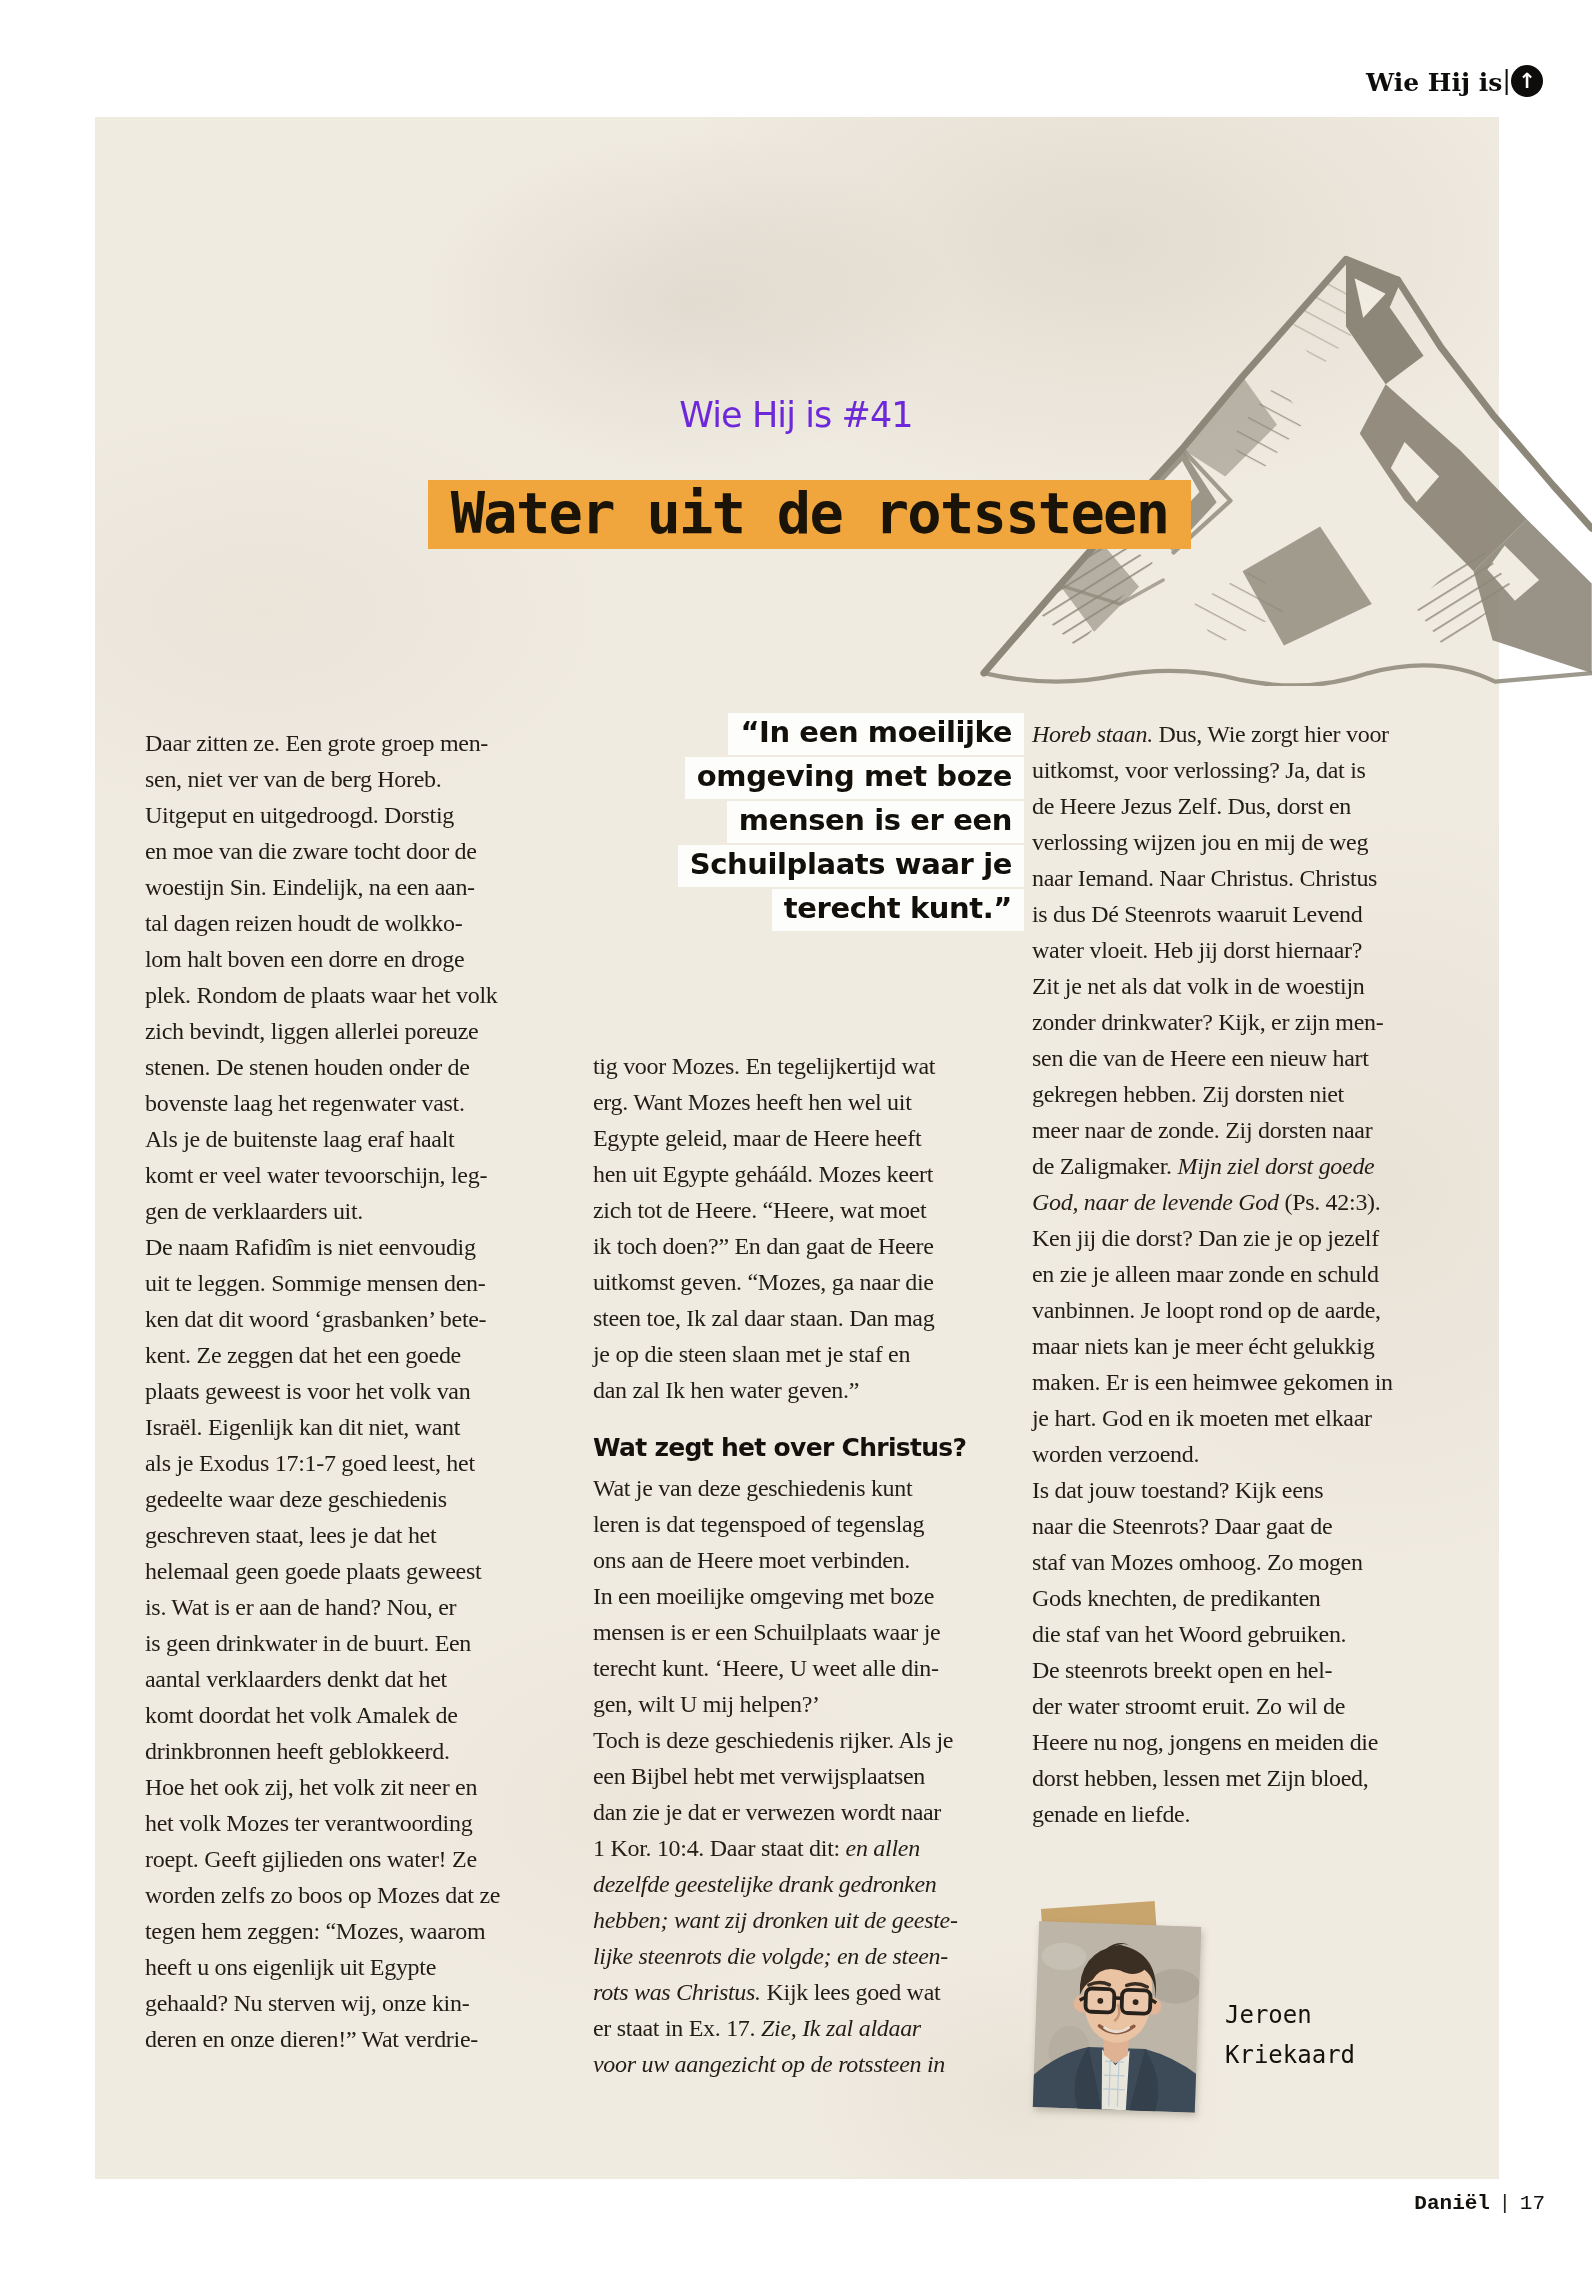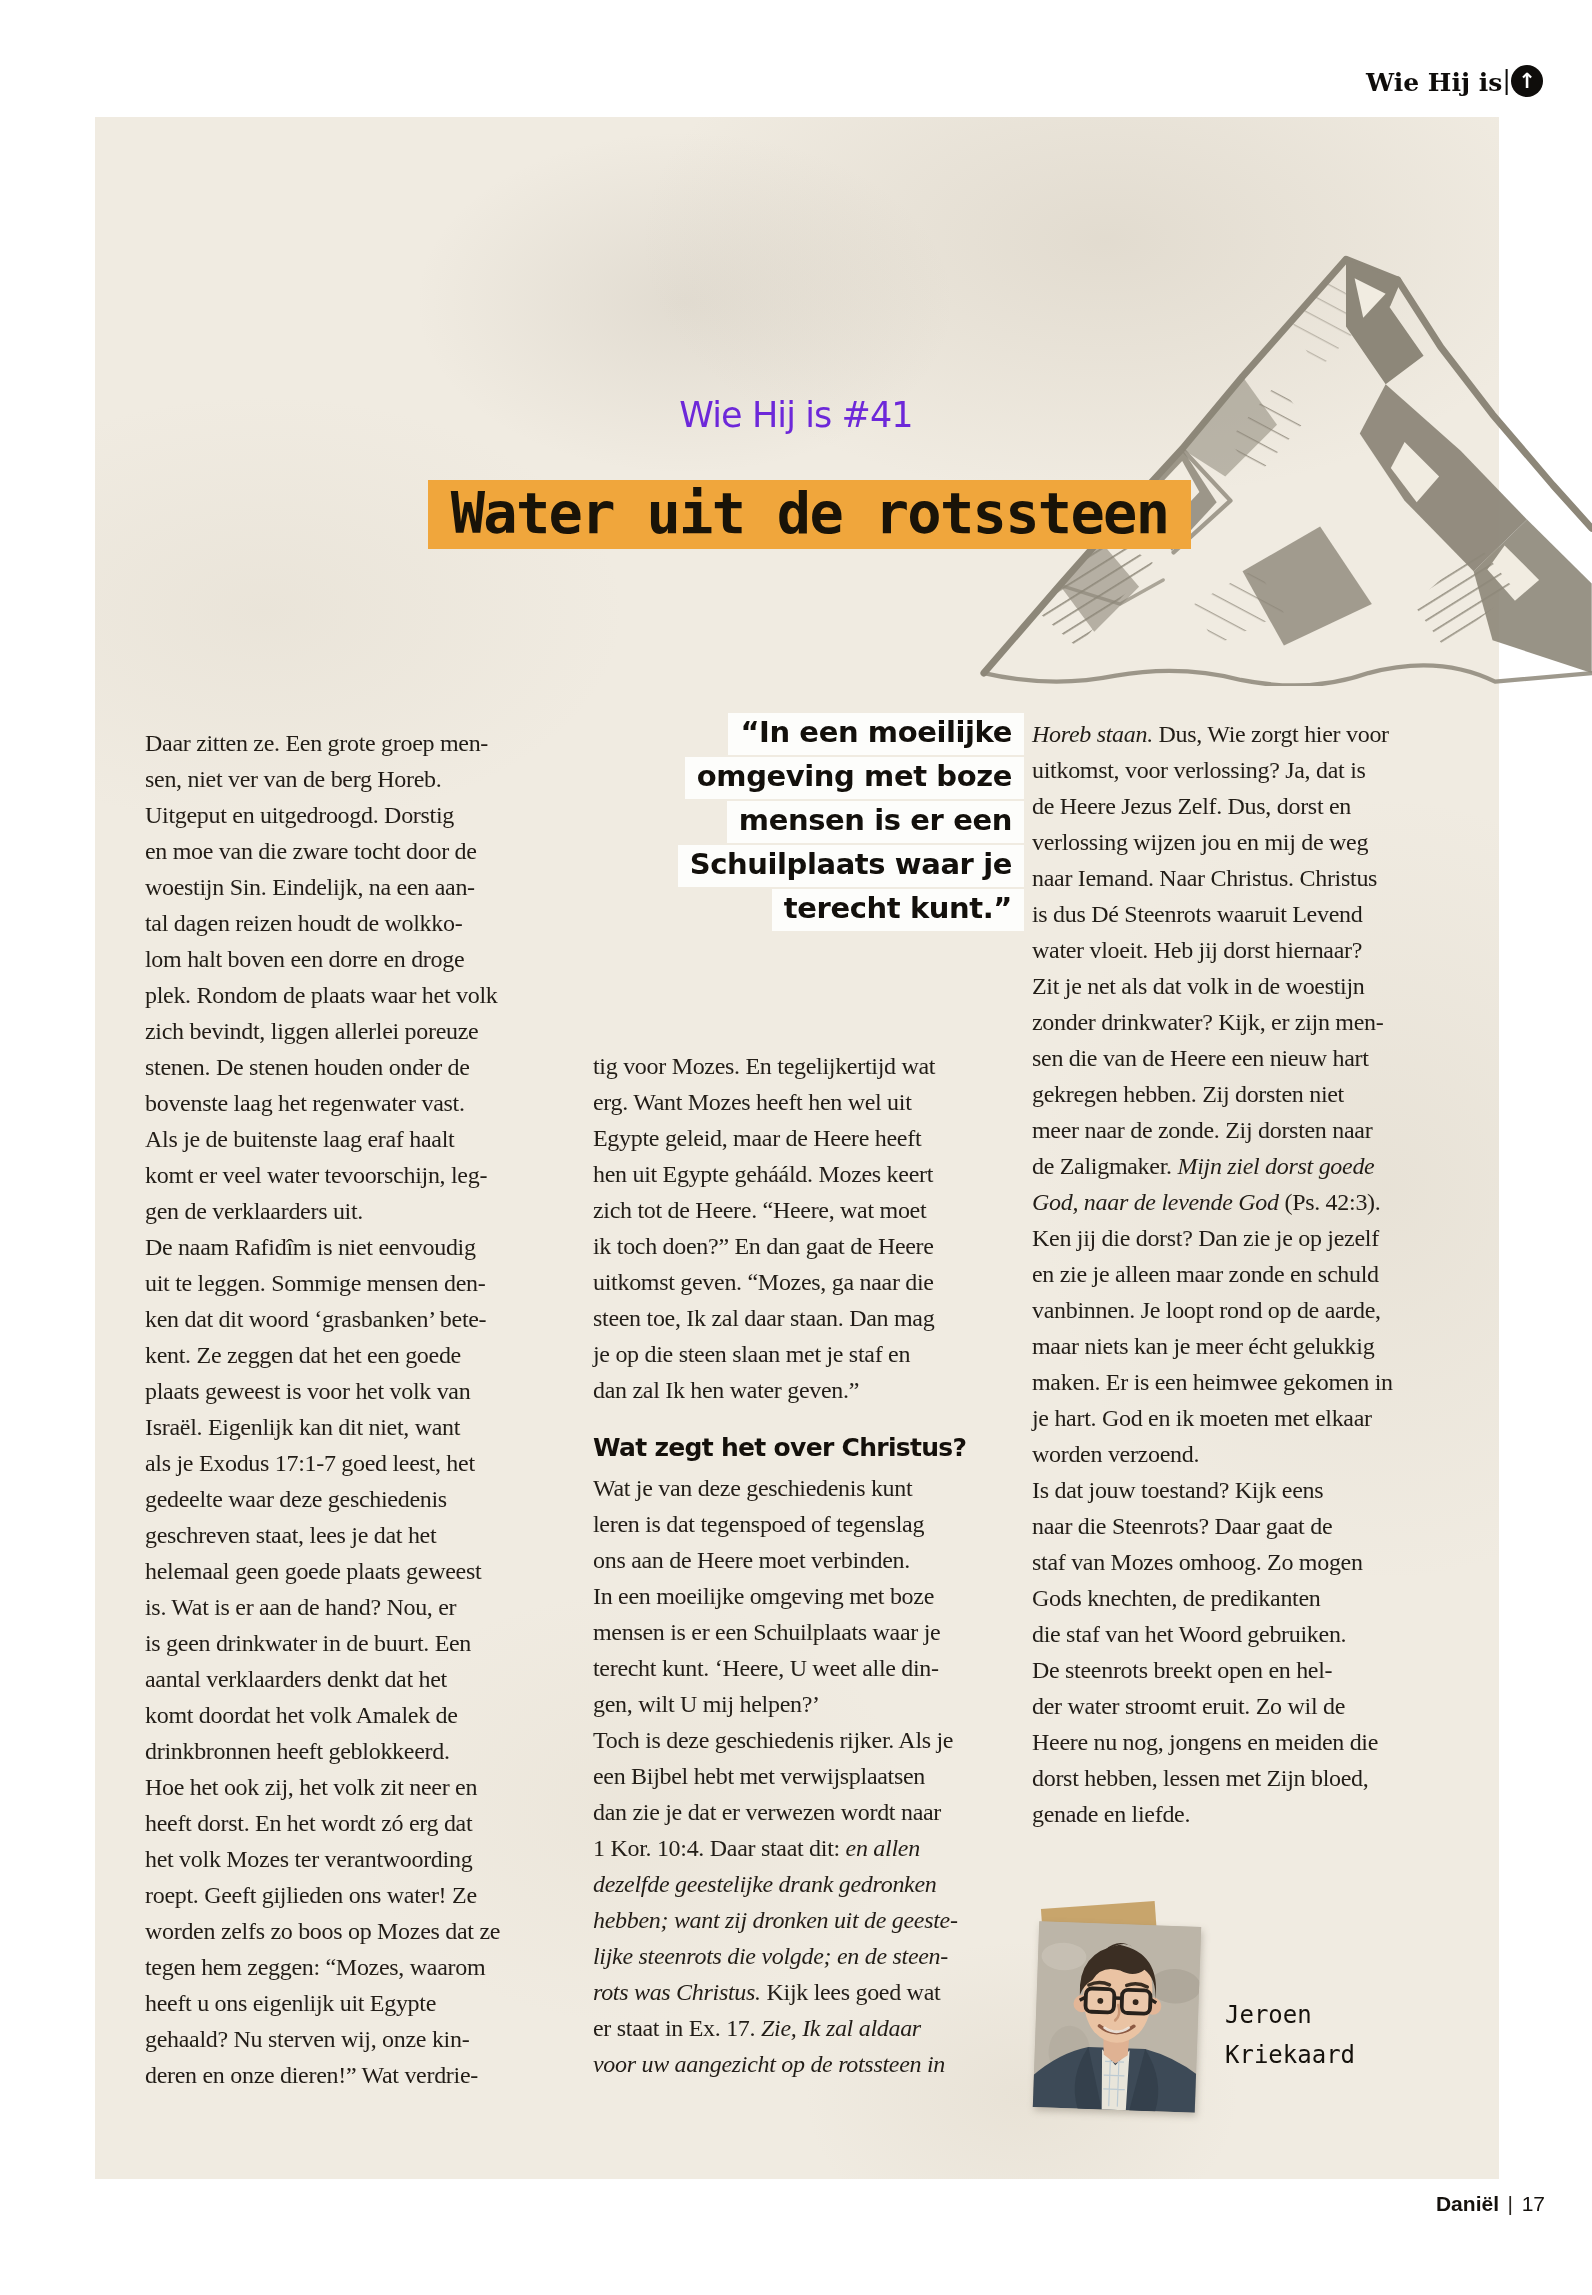--- a/index.html
+++ b/index.html
@@ -25,21 +25,21 @@
     font-family:"DejaVu Serif", serif;font-weight:bold;font-size:25px;color:#0f0d0b;
   }
   .runhead .bar{font-weight:normal;font-size:26px;color:#0f0d0b;transform:translateY(-1.7px);}
   .circle-arrow{
     width:32px;height:32px;border-radius:50%;background:#0f0d0b;color:#ffffff;
     display:flex;align-items:center;justify-content:center;
     font-family:"DejaVu Sans", sans-serif;font-size:21px;font-weight:bold;line-height:1;
   }
   .runfoot{
     position:absolute;top:2192px;right:47px;display:flex;align-items:baseline;gap:8.6px;
-    font-family:Liberation Sans, sans-serif;font-size:21px;color:#14110d;
+    font-family:Liberation Mono, monospace;font-size:21px;color:#14110d;
   }
   .runfoot .mag{font-weight:bold;}
   .runfoot .bar{color:#2a2username;color:#2a2620;font-size:21px;}
   .runfoot .pagenum{font-weight:normal;}
   
   .kicker{
     position:absolute;left:0;top:395px;width:1592px;text-align:center;
     font-family:"DejaVu Sans", sans-serif;font-weight:normal;font-size:35px;color:#6d28d9;
     letter-spacing:-0.9px;z-index:4;
   }
@@ -181,21 +181,20 @@
     <div class="line"><span>als je Exodus 17:1-7 goed leest, het</span></div>
     <div class="line"><span>gedeelte waar deze geschiedenis</span></div>
     <div class="line"><span>geschreven staat, lees je dat het</span></div>
     <div class="line"><span>helemaal geen goede plaats geweest</span></div>
     <div class="line"><span>is. Wat is er aan de hand? Nou, er</span></div>
     <div class="line"><span>is geen drinkwater in de buurt. Een</span></div>
     <div class="line"><span>aantal verklaarders denkt dat het</span></div>
     <div class="line"><span>komt doordat het volk Amalek de</span></div>
     <div class="line"><span>drinkbronnen heeft geblokkeerd.</span></div>
     <div class="line"><span>Hoe het ook zij, het volk zit neer en</span></div>
-    <div class="line"><span>heeft dorst. En het wordt zó erg dat</span></div>
     <div class="line"><span>het volk Mozes ter verantwoording</span></div>
     <div class="line"><span>roept. Geeft gijlieden ons water! Ze</span></div>
     <div class="line"><span>worden zelfs zo boos op Mozes dat ze</span></div>
     <div class="line"><span>tegen hem zeggen: “Mozes, waarom</span></div>
     <div class="line"><span>heeft u ons eigenlijk uit Egypte</span></div>
     <div class="line"><span>gehaald? Nu sterven wij, onze kin-</span></div>
     <div class="line"><span>deren en onze dieren!” Wat verdrie-</span></div>
   </div>
 <div class="col" id="col2">
     <div class="line"><span>tig voor Mozes. En tegelijkertijd wat</span></div>

